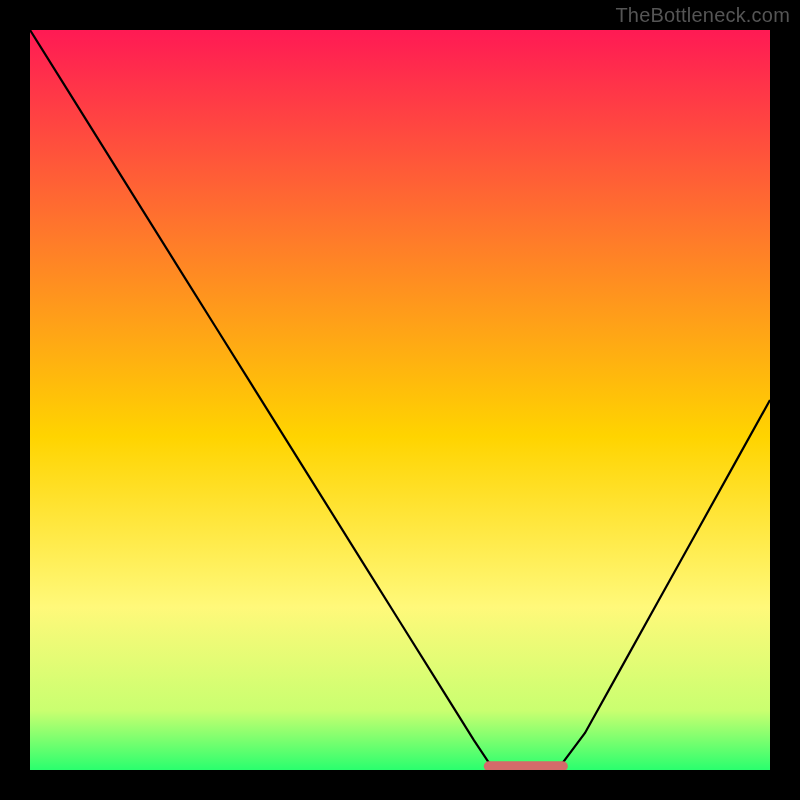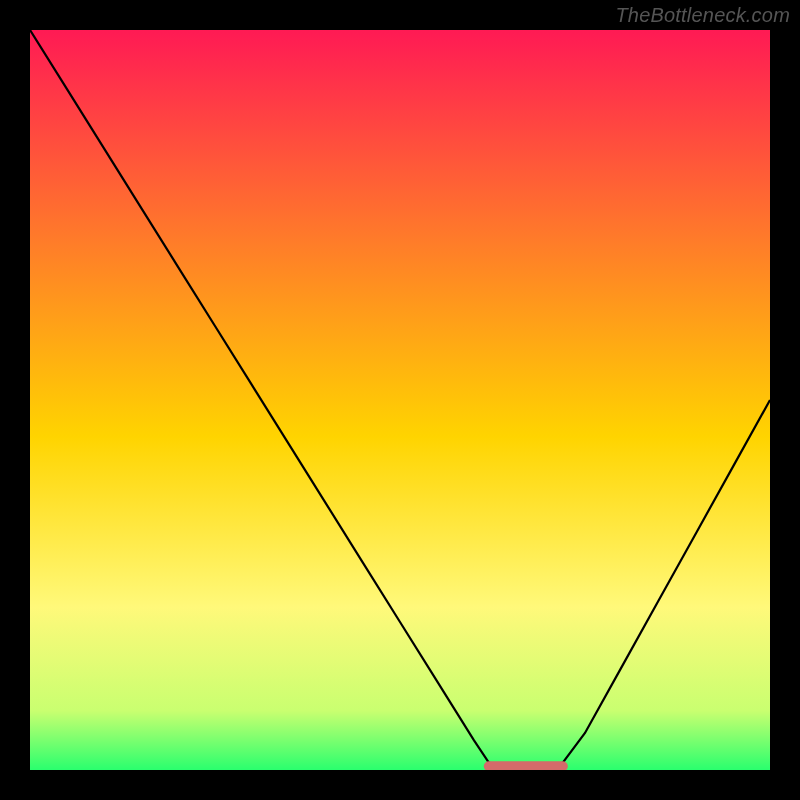--- a/index.html
+++ b/index.html
@@ -19,21 +19,20 @@
   }
   .watermark {
     position: absolute;
     top: 4px;
     right: 10px;
     color: #555;
     font-size: 20px;
     font-weight: 500;
     z-index: 30;
     letter-spacing: 0.2px;
-    font-style: italic;
   }
   svg {
     position: absolute;
     left: 0;
     top: 0;
   }
 </style>
 </head>
 <body>
 

